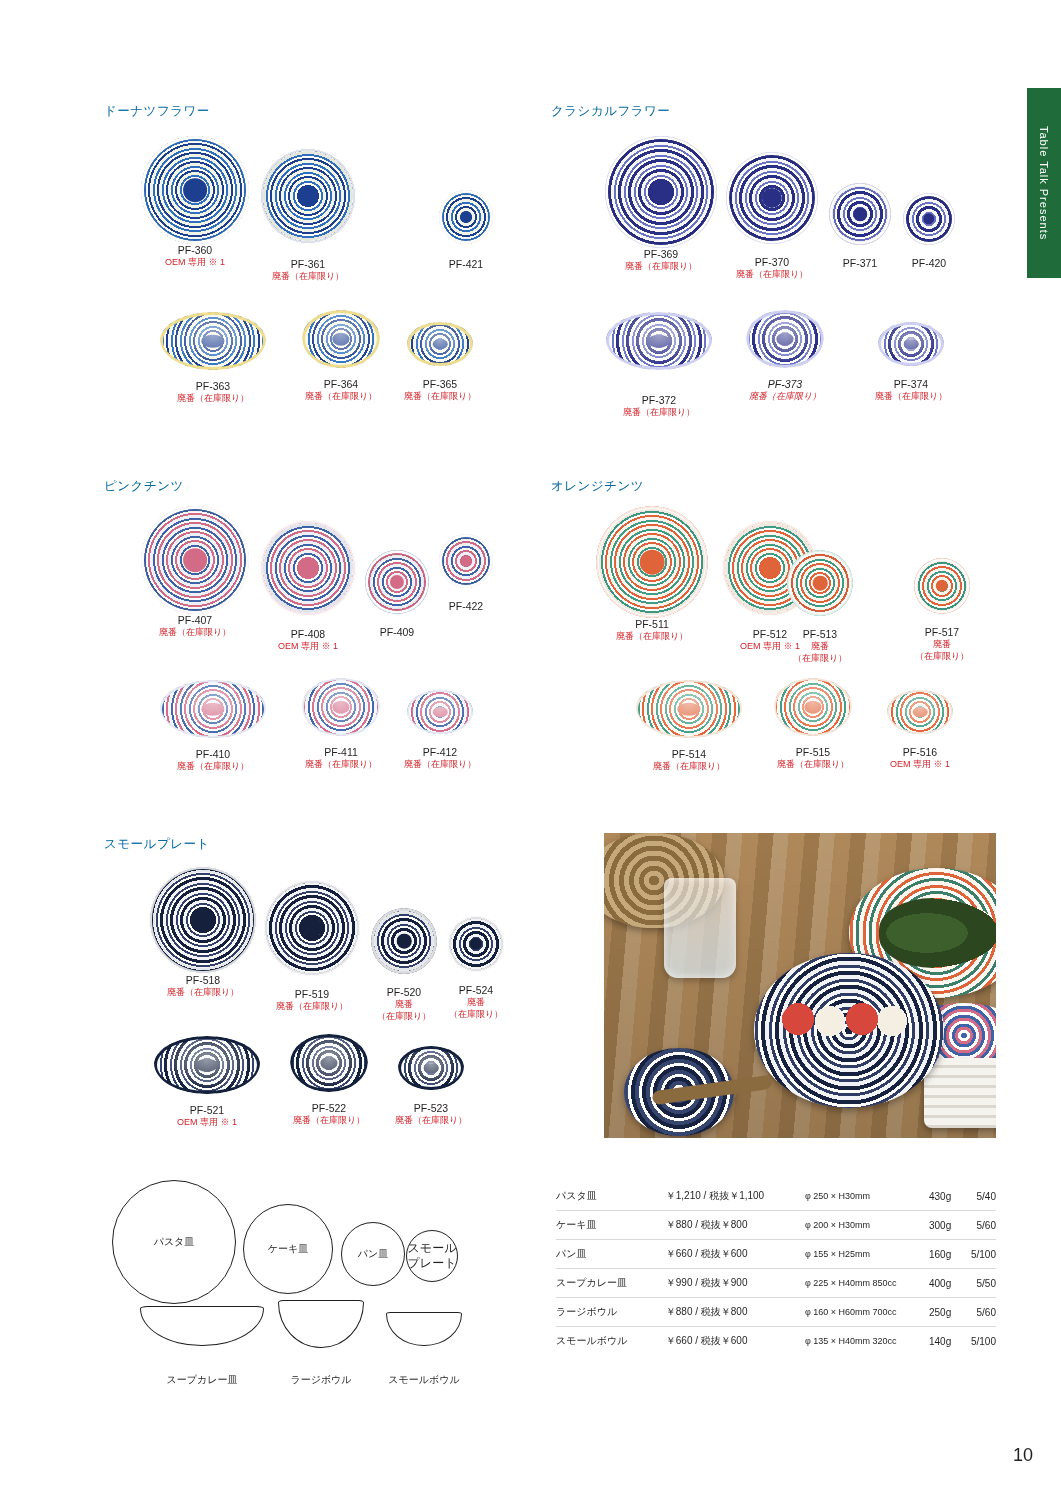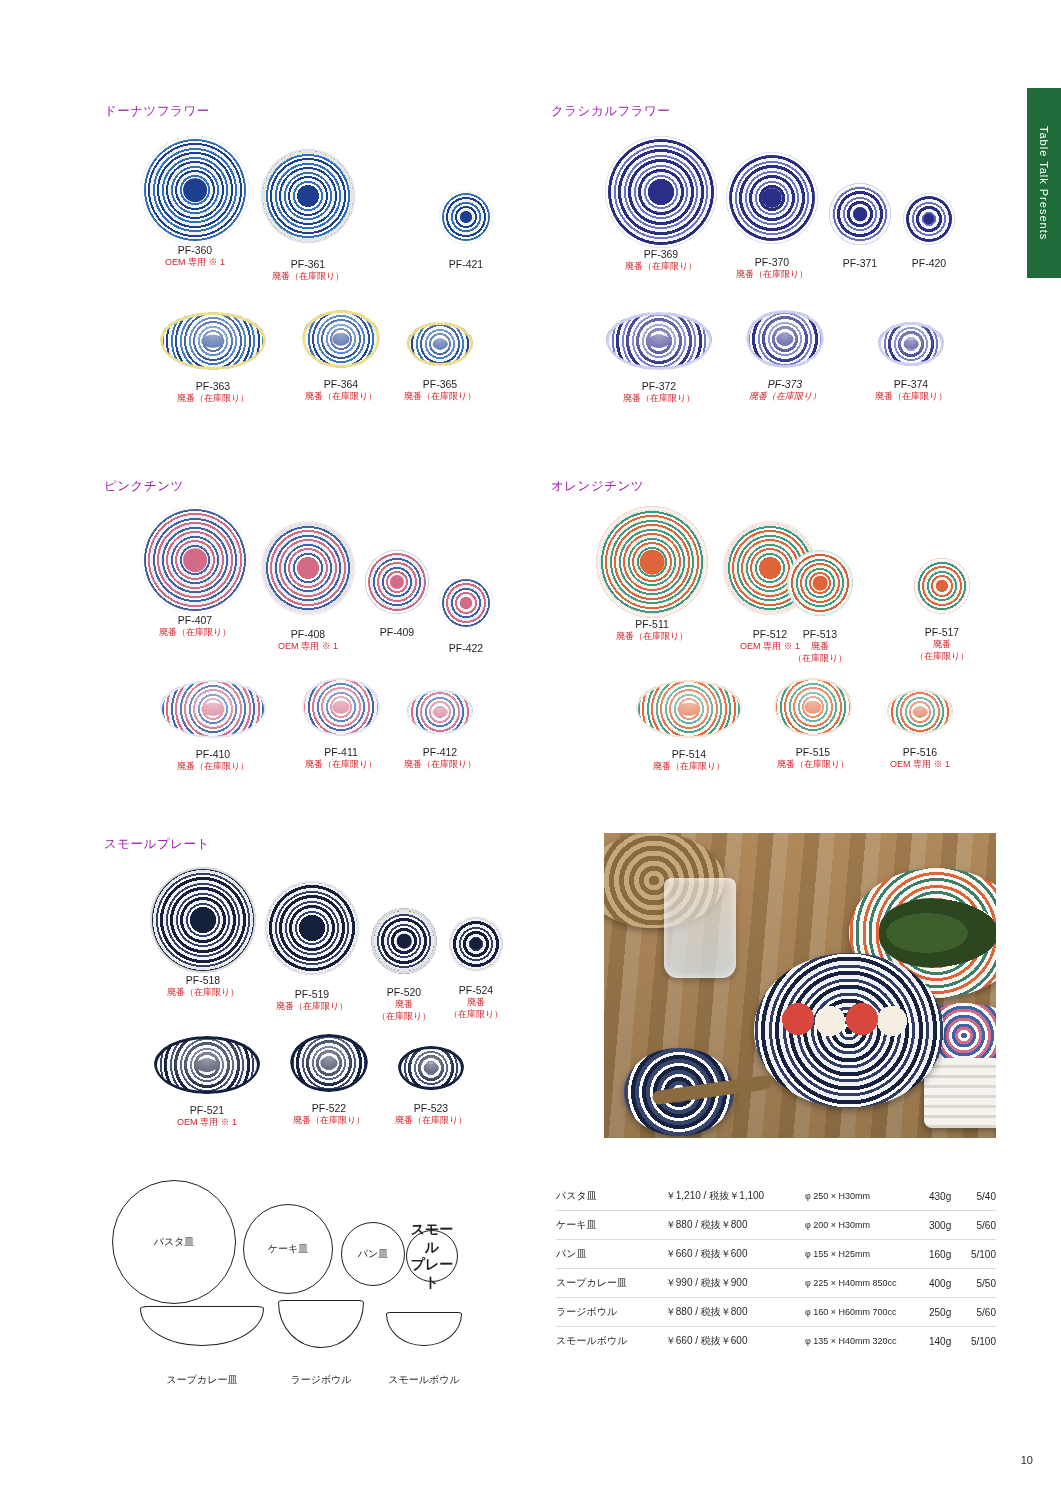--- a/index.html
+++ b/index.html
@@ -21,21 +21,21 @@
     display:flex; align-items:center; justify-content:center;
   }
   .side-tab span {
     writing-mode:vertical-rl;
     color:#ffffff; font-size:11px; letter-spacing:1px;
   }
 
   
   .group-title {
     position:absolute;
-    font-size:12.5px; color:#a21caf; letter-spacing:.5px;
+    font-size:12.5px; color:#0369a1; letter-spacing:.5px;
   }
 
   .item { position:absolute; text-align:center; }
   .item .code {
     font-size:10.5px; color:#221f1f; line-height:1.25; white-space:nowrap;
   }
   .item .note {
     font-size:9px; color:#d2232a; line-height:1.3; white-space:nowrap;
   }
   .item .note.wrap { white-space:normal; }
@@ -171,21 +171,21 @@
   .spec tr { border-bottom:1px solid #d9d9d9; }
   .spec tr:last-child { border-bottom:none; }
   .spec .c-name { width:120px; }
   .spec .c-price { width:150px; }
   .spec .c-size { width:110px; font-size:9px; }
   .spec .c-weight { width:45px; text-align:right; }
   .spec .c-pack { width:50px; text-align:right; }
 
   .page-num {
     position:absolute; right:28px; bottom:34px;
-    font-size:11px; color:#231f20;
+    font-size:18px; color:#231f20;
   }
 </style>
 </head>
 <body>
 
 <div class="page">
 
   <div class="side-tab">
     <span>Table Talk Presents</span>
   </div>
@@ -280,21 +280,21 @@
         <div class="center"></div>
       </div>
     <div class="code" style="margin-top:12px;">PF-420</div>
   </div>
 
   <div class="item" style="left:604px; top:312px; width:110px;">
     <div class="plate bowl pat-classical" style="width:106px;height:58px;">
         <div class="rim"></div>
         <div class="center"></div>
       </div>
-    <div class="code" style="margin-top:10px;">PF-372</div>
+    <div class="code" style="margin-top:24px;">PF-372</div>
     <div class="note">廃番（在庫限り）</div>
   </div>
 
   <div class="item" style="left:744px; top:310px; width:82px;font-style:italic;">
     <div class="plate bowl pat-classical" style="width:78px;height:58px;">
         <div class="rim"></div>
         <div class="center"></div>
       </div>
     <div class="code" style="margin-top:10px;">PF-373</div>
     <div class="note">廃番（在庫限り）</div>
@@ -330,21 +330,21 @@
   </div>
 
   <div class="item" style="left:362px; top:550px; width:70px;">
     <div class="plate dish pat-pink" style="width:64px;height:64px;">
         <div class="rim"></div>
         <div class="center"></div>
       </div>
     <div class="code" style="margin-top:12px;">PF-409</div>
   </div>
 
-  <div class="item" style="left:436px; top:576px; width:60px;">
+  <div class="item" style="left:436px; top:534px; width:60px;">
     <div class="plate dish pat-pink" style="width:54px;height:54px;">
         <div class="rim"></div>
         <div class="center"></div>
       </div>
     <div class="code" style="margin-top:12px;">PF-422</div>
   </div>
 
   <div class="item" style="left:158px; top:680px; width:110px;">
     <div class="plate bowl pat-pink" style="width:106px;height:58px;">
         <div class="rim"></div>
@@ -528,21 +528,21 @@
   <div class="shape" style="left:243px; top:1204px; width:90px; height:90px;">
     <div class="ring" style="width:90px;height:90px;"></div>
     <div class="lbl inside">ケーキ皿</div>
   </div>
   <div class="shape" style="left:341px; top:1222px; width:64px; height:64px;">
     <div class="ring" style="width:64px;height:64px;"></div>
     <div class="lbl inside">パン皿</div>
   </div>
   <div class="shape" style="left:406px; top:1230px; width:52px; height:52px;">
     <div class="ring" style="width:52px;height:52px;"></div>
-    <div class="lbl inside" style="font-size:14px; white-space:pre-line;font-weight:bold;">スモール
+    <div class="lbl inside" style="font-size:12px; white-space:pre-line;">スモール
 プレート</div>
   </div>
 
   <div class="shape" style="left:140px; top:1306px; width:124px;">
     <div class="bowlshape" style="width:124px;height:40px;"></div>
     <div class="lbl" style="margin-top:28px;">スープカレー皿</div>
   </div>
   <div class="shape" style="left:278px; top:1300px; width:86px;">
     <div class="bowlshape" style="width:86px;height:48px;"></div>
     <div class="lbl" style="margin-top:26px;">ラージボウル</div>

